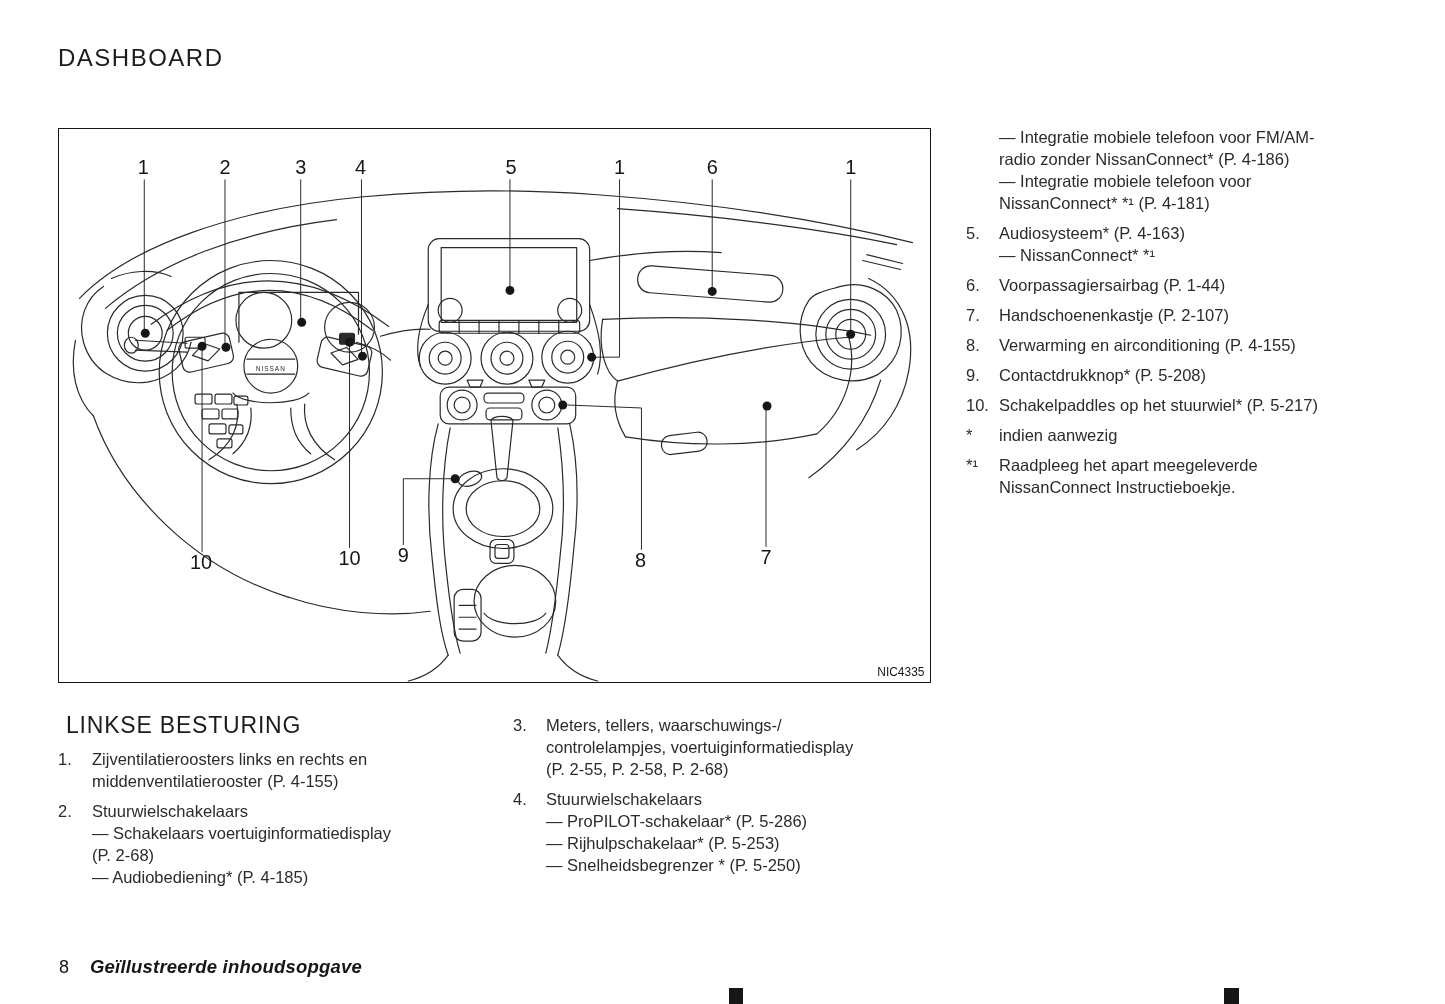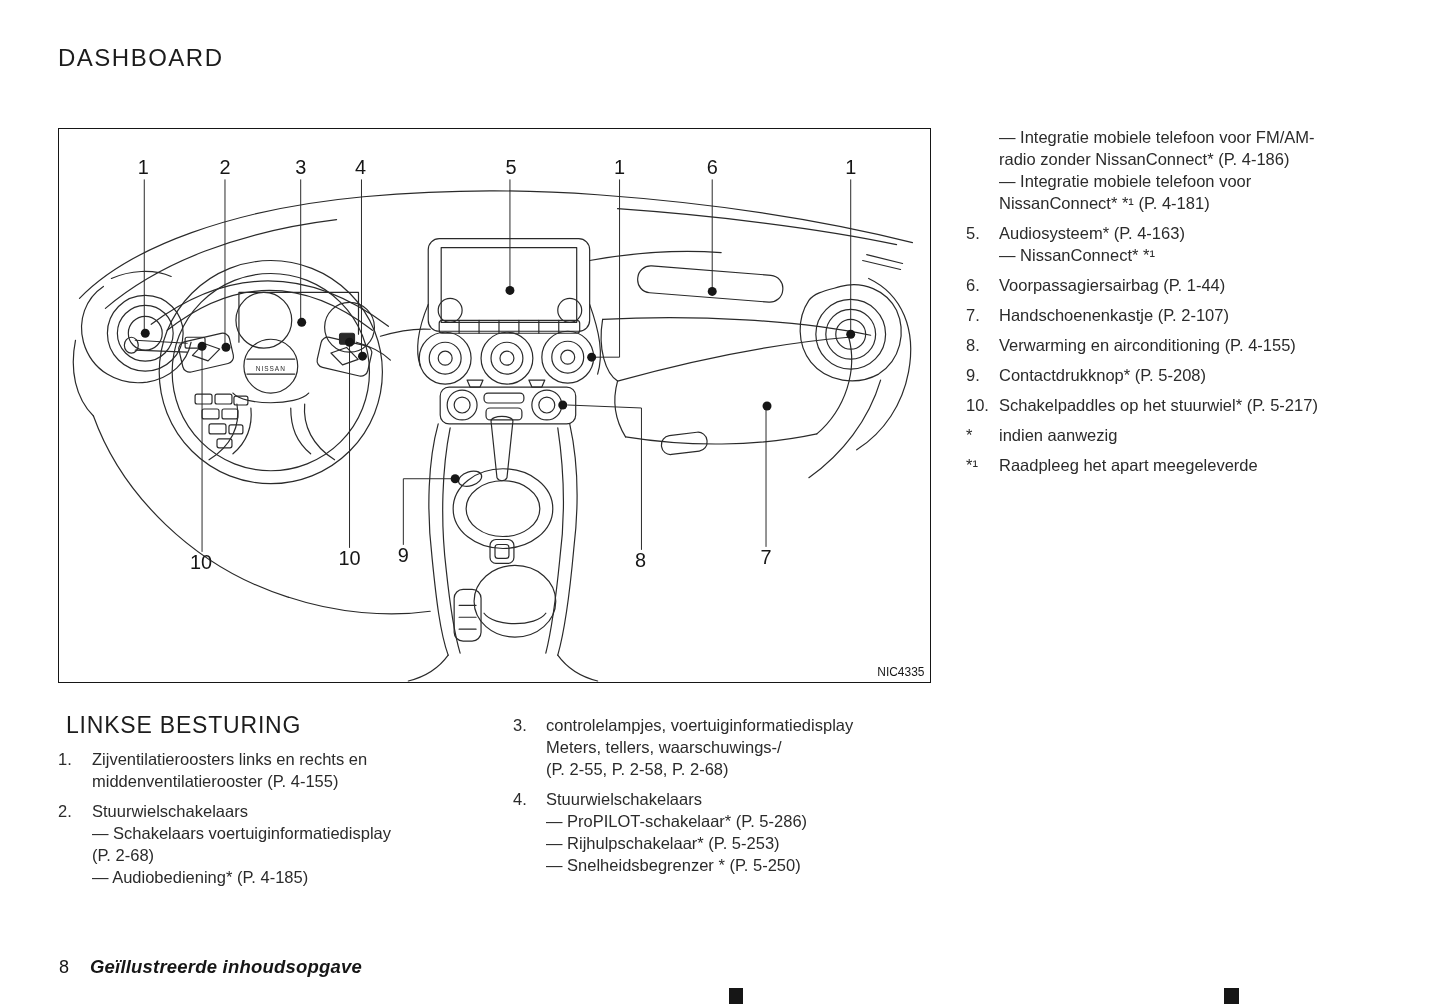--- a/index.html
+++ b/index.html
@@ -300,20 +300,21 @@
   <div class="item">
     <div class="num">*</div>
     <div class="body">
         <div>indien aanwezig</div>
       </div>
   </div>
   <div class="item">
     <div class="num">*¹</div>
     <div class="body">
       <div>Raadpleeg het apart meegeleverde</div>
+      <div>NissanConnect Instructieboekje.</div>
     </div>
   </div>
 </div>
 
 <div class="section-head">LINKSE BESTURING</div>
 
 <div class="col left-col">
   <div class="item">
     <div class="num">1.</div>
     <div class="body">
@@ -329,22 +330,22 @@
       <div>(P. 2-68)</div>
       <div>— Audiobediening* (P. 4-185)</div>
     </div>
   </div>
 </div>
 
 <div class="col mid-col">
   <div class="item">
     <div class="num">3.</div>
     <div class="body">
+      <div>Meters, tellers, waarschuwings-/</div>
       <div>controlelampjes, voertuiginformatiedisplay</div>
-      <div>Meters, tellers, waarschuwings-/</div>
       <div>(P. 2-55, P. 2-58, P. 2-68)</div>
     </div>
   </div>
   <div class="item">
     <div class="num">4.</div>
     <div class="body">
       <div>Stuurwielschakelaars</div>
       <div>— ProPILOT-schakelaar* (P. 5-286)</div>
       <div>— Rijhulpschakelaar* (P. 5-253)</div>
       <div>— Snelheidsbegrenzer * (P. 5-250)</div>

